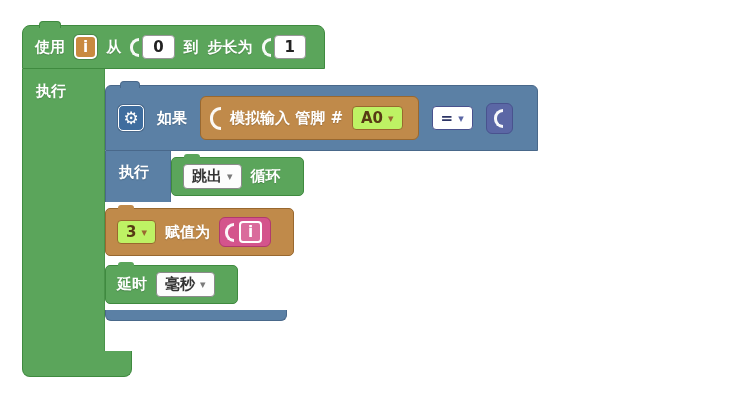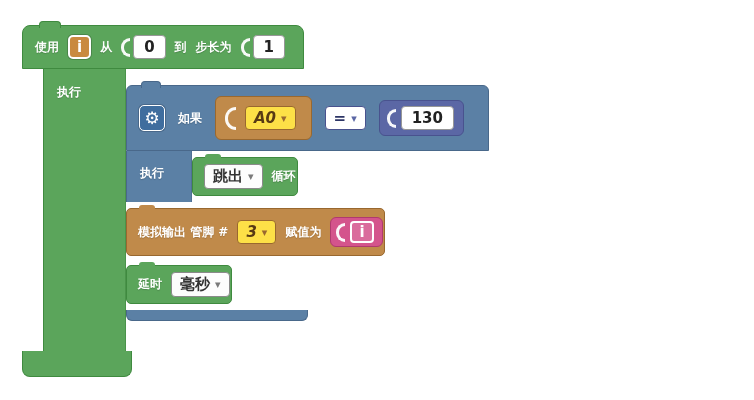--- a/index.html
+++ b/index.html
@@ -5,37 +5,37 @@
   * { box-sizing: border-box; }
   html, body { margin: 0; padding: 0; }
   body {
     width: 754px; height: 400px; background: #ffffff; overflow: hidden;
     font-family: "DejaVu Sans", "Liberation Sans", sans-serif;
   }
   .workspace { position: relative; width: 754px; height: 400px; background: #ffffff; }
 
   .row { display: flex; align-items: center; }
   .lbl {
-    color: #fff; font-size: 12px; font-weight: 600; white-space: nowrap;
+    color: #fff; font-size: 15px; font-weight: 600; white-space: nowrap;
     text-shadow: 0 1px 1px rgba(0,0,0,.18);
   }
 
   
   .for-loop { position: absolute; left: 22px; top: 25px; }
   .loop-header {
     position: relative; width: max-content;
     background: #5ba55b; border: 1px solid #3f8a3f;
     border-radius: 8px 8px 0 0; padding: 9px 18px 9px 12px; gap: 9px;
   }
   .loop-header::before {
     content: ""; position: absolute; top: -5px; left: 16px; width: 20px; height: 6px;
     background: #5ba55b; border: 1px solid #3f8a3f; border-bottom: none;
     border-radius: 4px 4px 0 0;
   }
-  .loop-body { display: flex; align-items: stretch; margin-left: 21px; }
+  .loop-body { display: flex; align-items: stretch; }
   .loop-spine {
     width: 83px; flex: none; background: #5ba55b;
     border-left: 1px solid #3f8a3f; border-right: 1px solid #4a934a;
     padding: 12px 0 0 13px;
   }
   .loop-children {
     padding: 16px 0 30px 0; display: flex; flex-direction: column; align-items: flex-start;
   }
   .loop-foot {
     width: 110px; height: 26px; background: #5ba55b;
@@ -62,21 +62,21 @@
   }
   .if-stmts { padding: 6px 0; display: flex; flex-direction: column; gap: 9px; align-items: flex-start; }
   .if-foot {
     width: 182px; height: 11px; background: #5b80a5;
     border: 1px solid #49688a; border-top: none; border-radius: 0 0 6px 6px;
   }
 
   
   .stmt-block {
     position: relative; display: flex; align-items: center; gap: 9px;
-    border-radius: 5px; padding: 6px 1px 6px 11px;
+    border-radius: 5px; padding: 6px 22px 6px 11px;
   }
   .stmt-block::before {
     content: ""; position: absolute; top: -4px; left: 12px; width: 16px; height: 5px;
     background: inherit; border-radius: 3px 3px 0 0;
   }
   .stmt-green { background: #5ba55b; border: 1px solid #3f8a3f; }
   .stmt-tan   { background: #c08a4a; border: 1px solid #99682f; padding-top: 8px; padding-bottom: 8px; }
 
   
   .val-block { display: flex; align-items: center; gap: 9px; border-radius: 6px; }
@@ -100,21 +100,21 @@
   }
   .num-input { display: flex; align-items: center; gap: 3px; }
 
   .dropdown {
     display: flex; align-items: center; gap: 5px;
     background: #fdfdfd; border: 1px solid #8a8a8a; border-radius: 4px;
     padding: 2px 8px; font-size: 15px; font-weight: 600; color: #333;
     cursor: pointer; white-space: nowrap;
   }
   .dropdown .arr { font-size: 11px; color: #7a7a7a; line-height: 1; }
-  .dd-tan { background: #fde047; border-color: #99682f; color: #573a14; font-style: italic; }
+  .dd-tan { background: #bef264; border-color: #99682f; color: #573a14; }
   .dd-tan .arr { color: #99682f; }
   .dd-eq  { background: #ffffff; border-color: #49528e; color: #2d3566; }
   .dd-eq .arr { color: #5b67a5; }
 
   .var-badge {
     background: #c98a40; border: 2px solid #fff; border-radius: 5px;
     color: #fff; font-weight: 700; font-size: 15px; padding: 1px 7px;
     box-shadow: 0 0 0 1px rgba(0,0,0,.18); cursor: pointer;
   }
   .i-field {
@@ -161,34 +161,34 @@
 
         <div class="if-block">
 
           <div class="if-header row">
             <span class="gear-btn">⚙</span>
             <span class="lbl">如果</span>
 
             <div class="row" style="gap:13px">
               <div class="val-block val-tan">
                 <span class="hook"></span>
+                <span class="lbl">模拟输入 管脚 #</span>
                 <span class="dropdown dd-tan">
                   <span>A0</span>
                   <span class="arr">▾</span>
                 </span>
               </div>
 
               <span class="dropdown dd-eq">
                 <span>=</span>
                 <span class="arr">▾</span>
               </span>
 
               <div class="val-block val-indigo">
                 <span class="hook sm"></span>
-                <span class="num-field">130</span>
               </div>
             </div>
           </div>
 
           <div class="if-section">
             <div class="if-label-col">
               <span class="lbl">执行</span>
             </div>
             <div class="if-stmts">
               <div class="stmt-block stmt-green">
@@ -198,21 +198,20 @@
                 </span>
                 <span class="lbl">循环</span>
               </div>
             </div>
           </div>
 
           <div class="if-section">
             <div class="if-stmts">
 
               <div class="stmt-block stmt-tan">
-                <span class="lbl">模拟输出 管脚 #</span>
                 <span class="dropdown dd-tan">
                   <span>3</span>
                   <span class="arr">▾</span>
                 </span>
                 <span class="lbl">赋值为</span>
                 <div class="val-block val-pink">
                   <span class="hook sm"></span>
                   <span class="i-field">i</span>
                 </div>
               </div>

